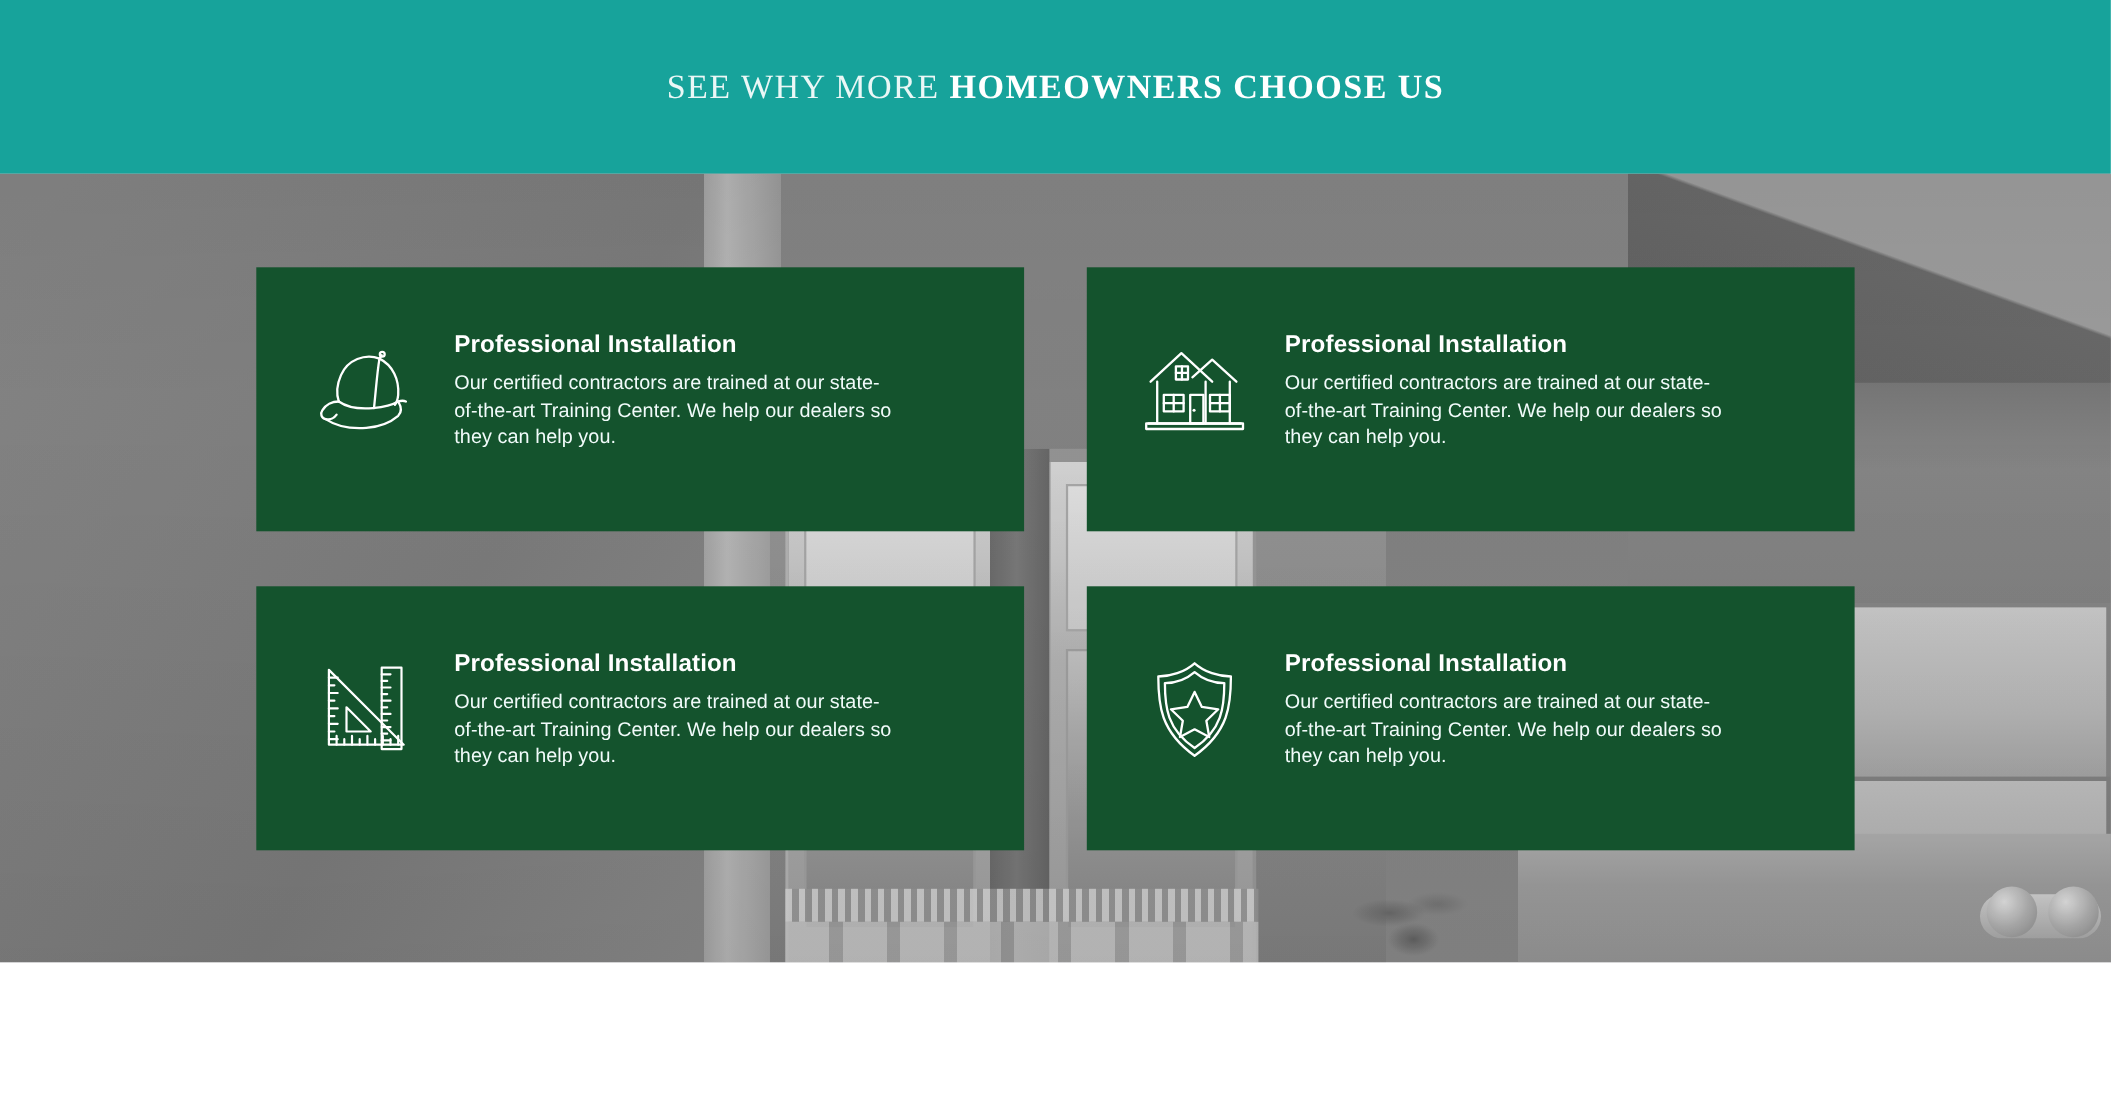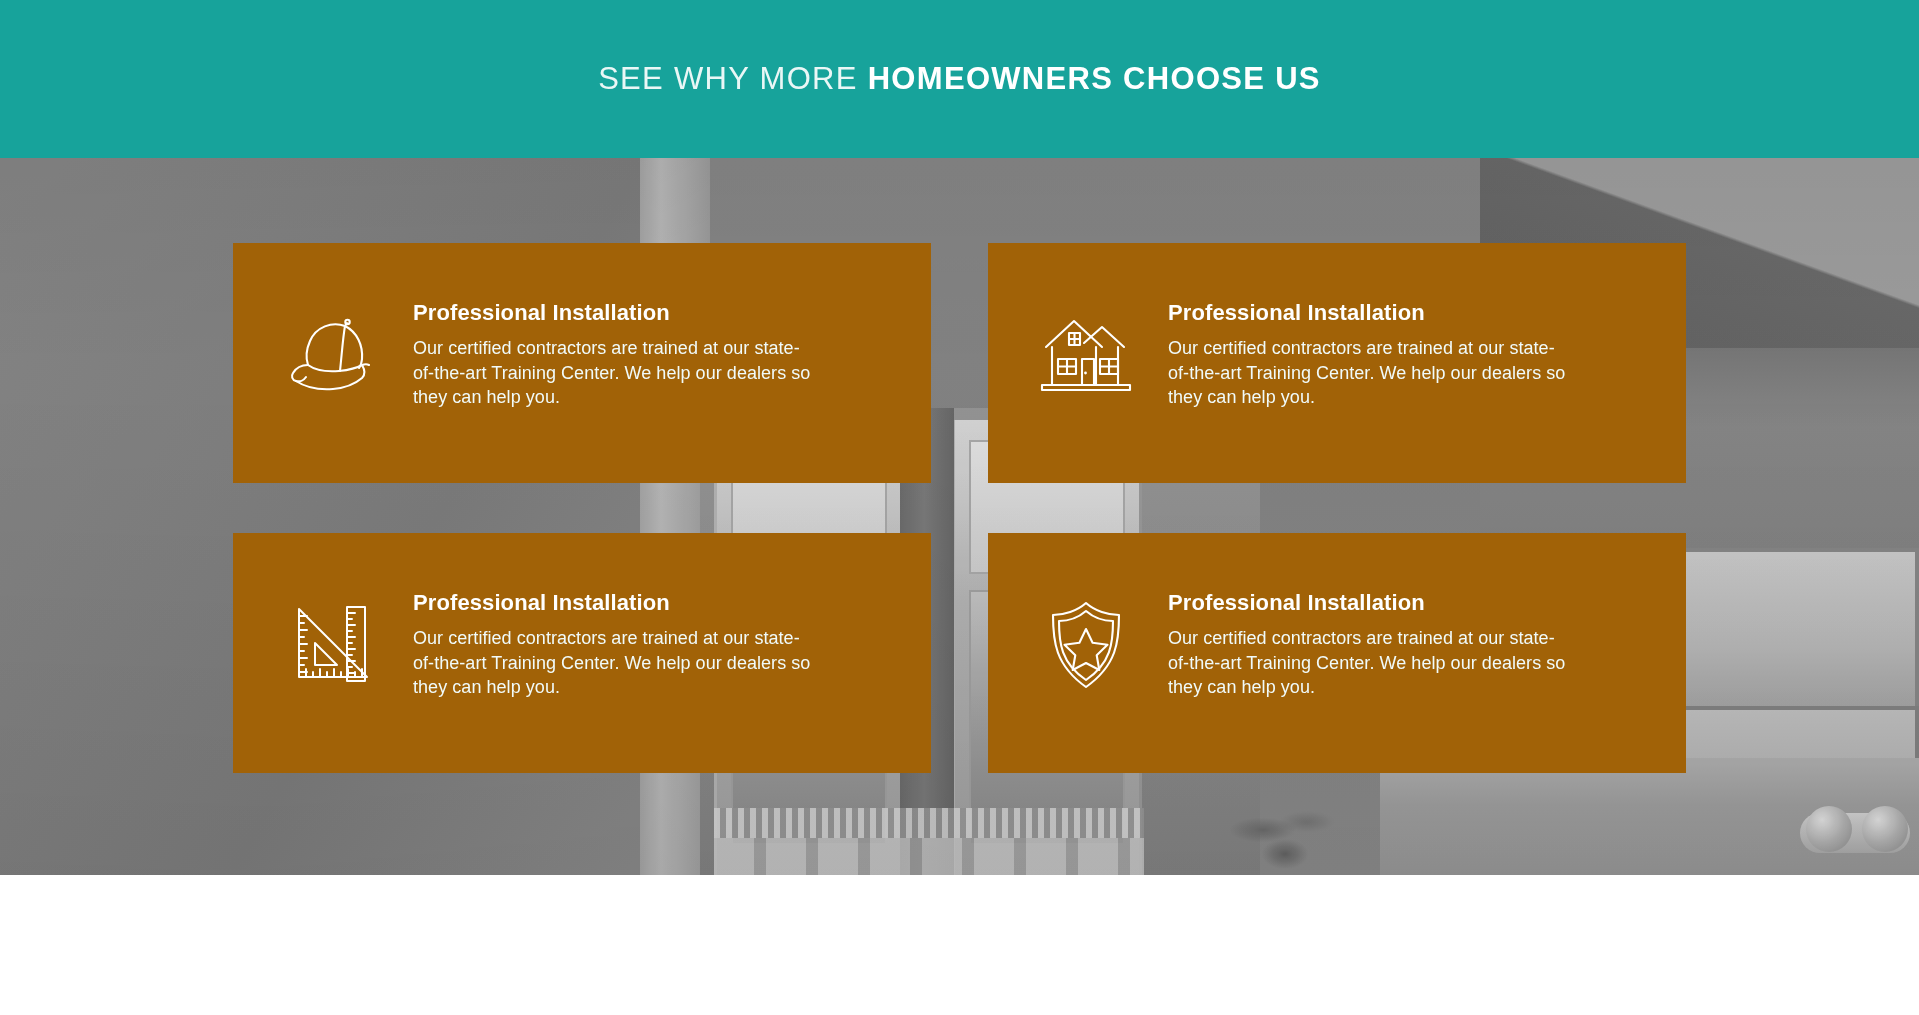--- a/index.html
+++ b/index.html
@@ -32,21 +32,21 @@
     align-items: center;
     justify-content: center;
   }
 
   .header-title {
     font-size: 31px;
     letter-spacing: 1.3px;
     color: #ffffff;
     white-space: nowrap;
     text-align: center;
-    font-family: Liberation Sans, sans-serif;
+    font-family: Liberation Serif, serif;
   }
   .header-title .light {
     font-weight: 300;
     color: #eaf7f6;
   }
   .header-title .bold {
     font-weight: 700;
     color: #ffffff;
   }
 
@@ -211,21 +211,21 @@
     top: 85px;
     width: 1453px;
     display: grid;
     grid-template-columns: 698px 698px;
     grid-template-rows: 240px 240px;
     column-gap: 57px;
     row-gap: 50px;
   }
 
   .card {
-    background: #a16207;
+    background: #14532d;
     display: flex;
     align-items: center;
     padding: 0 34px 16px 42px;
   }
 
   .card-icon {
     flex: 0 0 auto;
     width: 112px;
     height: 112px;
     display: flex;

